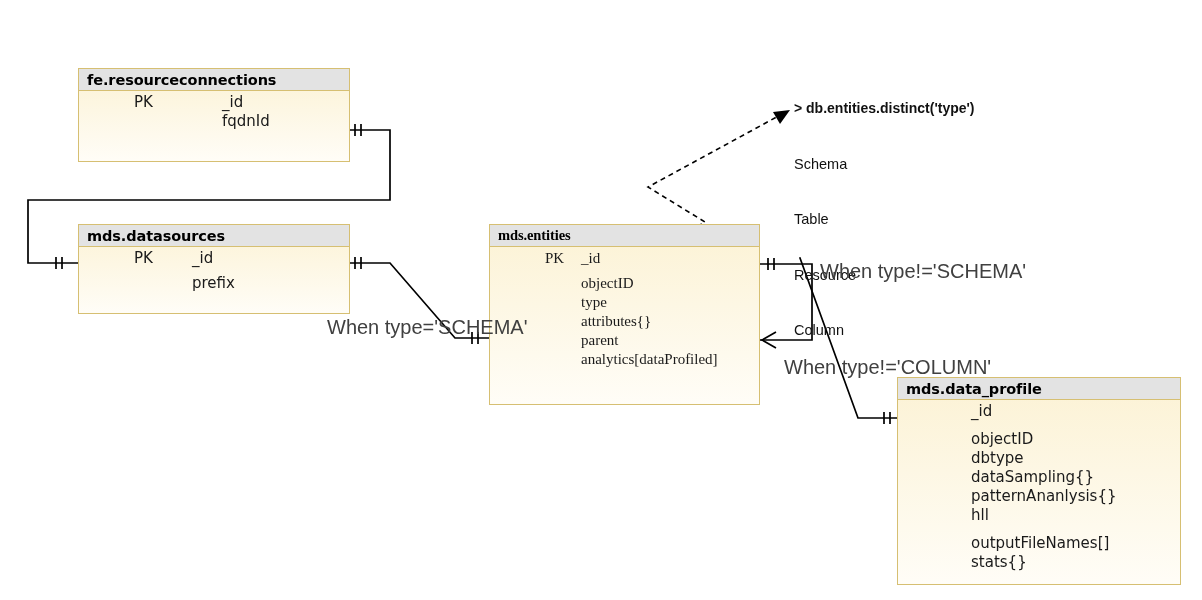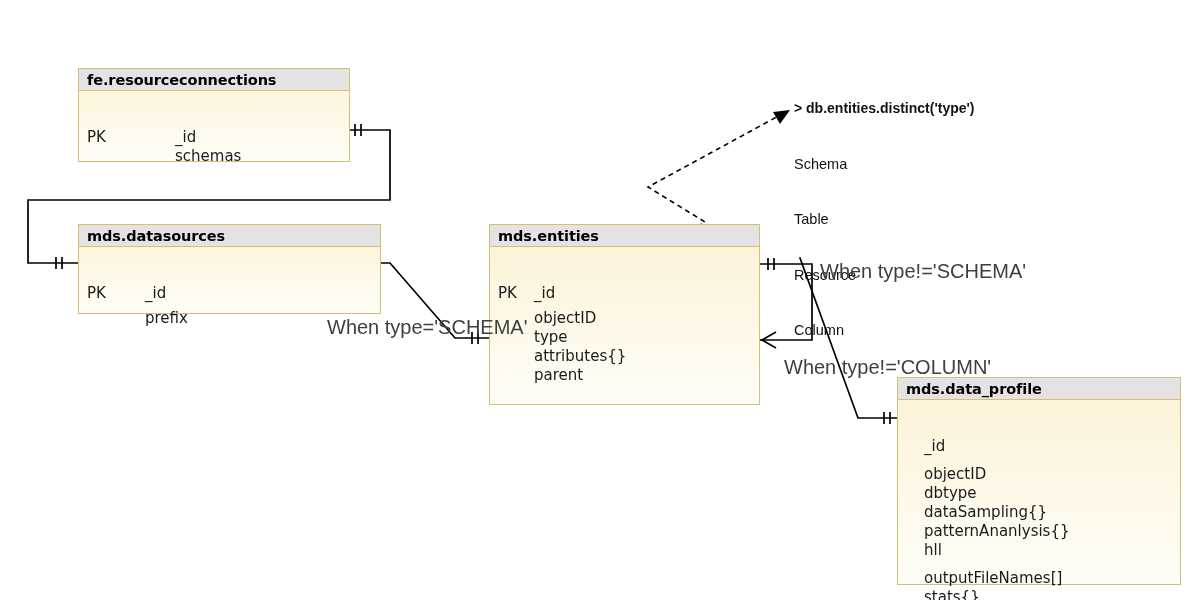--- a/index.html
+++ b/index.html
@@ -8,22 +8,22 @@
   #canvas{position:absolute;inset:0;width:1202px;height:600px;padding-left:39px;}
   #wires{position:absolute;left:0;top:0;width:1202px;height:600px;pointer-events:none;}
 
   .entity{position:absolute;box-sizing:border-box;border:1.5px solid #d6bf72;
           background:linear-gradient(to bottom,#fcf2d4 0%,#fdf7e4 45%,#fffdf7 100%);}
   .entity .ehead{box-sizing:border-box;height:22px;background:#e3e3e3;
           border-bottom:1px solid #d6bf72;display:flex;align-items:center;
           padding-left:8px;font-weight:bold;font-size:14.5px;color:#000;letter-spacing:-0.1px;}
   .entity .ebody{position:relative;padding:2px 0 0 0;}
   .row{display:flex;align-items:baseline;font-size:15px;color:#1a1a1a;line-height:19px;height:19px;}
-  .row .key{width:44px;flex:none;padding-left:8px;box-sizing:border-box;}
-  .row .fld{white-space:pre;margin-top:35px;}
+  .row .key{width:44px;flex:none;padding-left:8px;box-sizing:border-box;margin-left:47px;}
+  .row .fld{white-space:pre;}
   .row.red .fld{color:#cc0000;}
   .spacer{height:9px;}
   .spacer-sm{height:6px;}
 
   
   #ent-resourceconnections .row .fld{margin-left:52px;}
   #ent-datasources .row .fld{margin-left:22px;}
   #ent-entities .row .fld{margin-left:0px;}
   #ent-dataprofile .row .key{width:26px;}
   #ent-dataprofile .row .fld{margin-left:0px;}
@@ -88,41 +88,41 @@
 
   <div class="entity" id="ent-resourceconnections" style="left:78px; top:68px; width:272px; height:94px;">
     <div class="ehead">fe.resourceconnections</div>
     <div class="ebody">
       <div class="row">
         <span class="key">PK</span>
         <span class="fld">_id</span>
       </div>
       <div class="row">
         <span class="key"></span>
-        <span class="fld">schemas</span>
-      </div>
-    </div>
-  </div>
-
-  <div class="entity" id="ent-datasources" style="left:78px; top:224px; width:303px; height:90px;">
+        <span class="fld">fqdnId</span>
+      </div>
+    </div>
+  </div>
+
+  <div class="entity" id="ent-datasources" style="left:78px; top:224px; width:272px; height:90px;">
     <div class="ehead">mds.datasources</div>
     <div class="ebody">
       <div class="row">
         <span class="key">PK</span>
         <span class="fld">_id</span>
       </div>
       <div class="spacer-sm"></div>
       <div class="row">
         <span class="key"></span>
         <span class="fld">prefix</span>
       </div>
     </div>
   </div>
 
-  <div class="entity" id="ent-entities" style="left:489px; top:224px; width:271px; height:181px;">
+  <div class="entity" id="ent-entities" style="left:489px; top:224px; width:271px; height:181px;font-family:Liberation Serif, serif;">
     <div class="ehead">mds.entities</div>
     <div class="ebody">
       <div class="row">
         <span class="key">PK</span>
         <span class="fld">_id</span>
       </div>
       <div class="spacer-sm"></div>
       <div class="row">
         <span class="key"></span>
         <span class="fld">objectID</span>
@@ -131,20 +131,24 @@
         <span class="key"></span>
         <span class="fld">type</span>
       </div>
       <div class="row">
         <span class="key"></span>
         <span class="fld">attributes{}</span>
       </div>
       <div class="row">
         <span class="key"></span>
         <span class="fld">parent</span>
+      </div>
+      <div class="row">
+        <span class="key"></span>
+        <span class="fld">analytics[dataProfiled]</span>
       </div>
     </div>
   </div>
 
   <div class="entity" id="ent-dataprofile" style="left:897px; top:377px; width:284px; height:208px;">
     <div class="ehead">mds.data_profile</div>
     <div class="ebody">
       <div class="row">
         <span class="key"></span>
         <span class="fld">_id</span>

